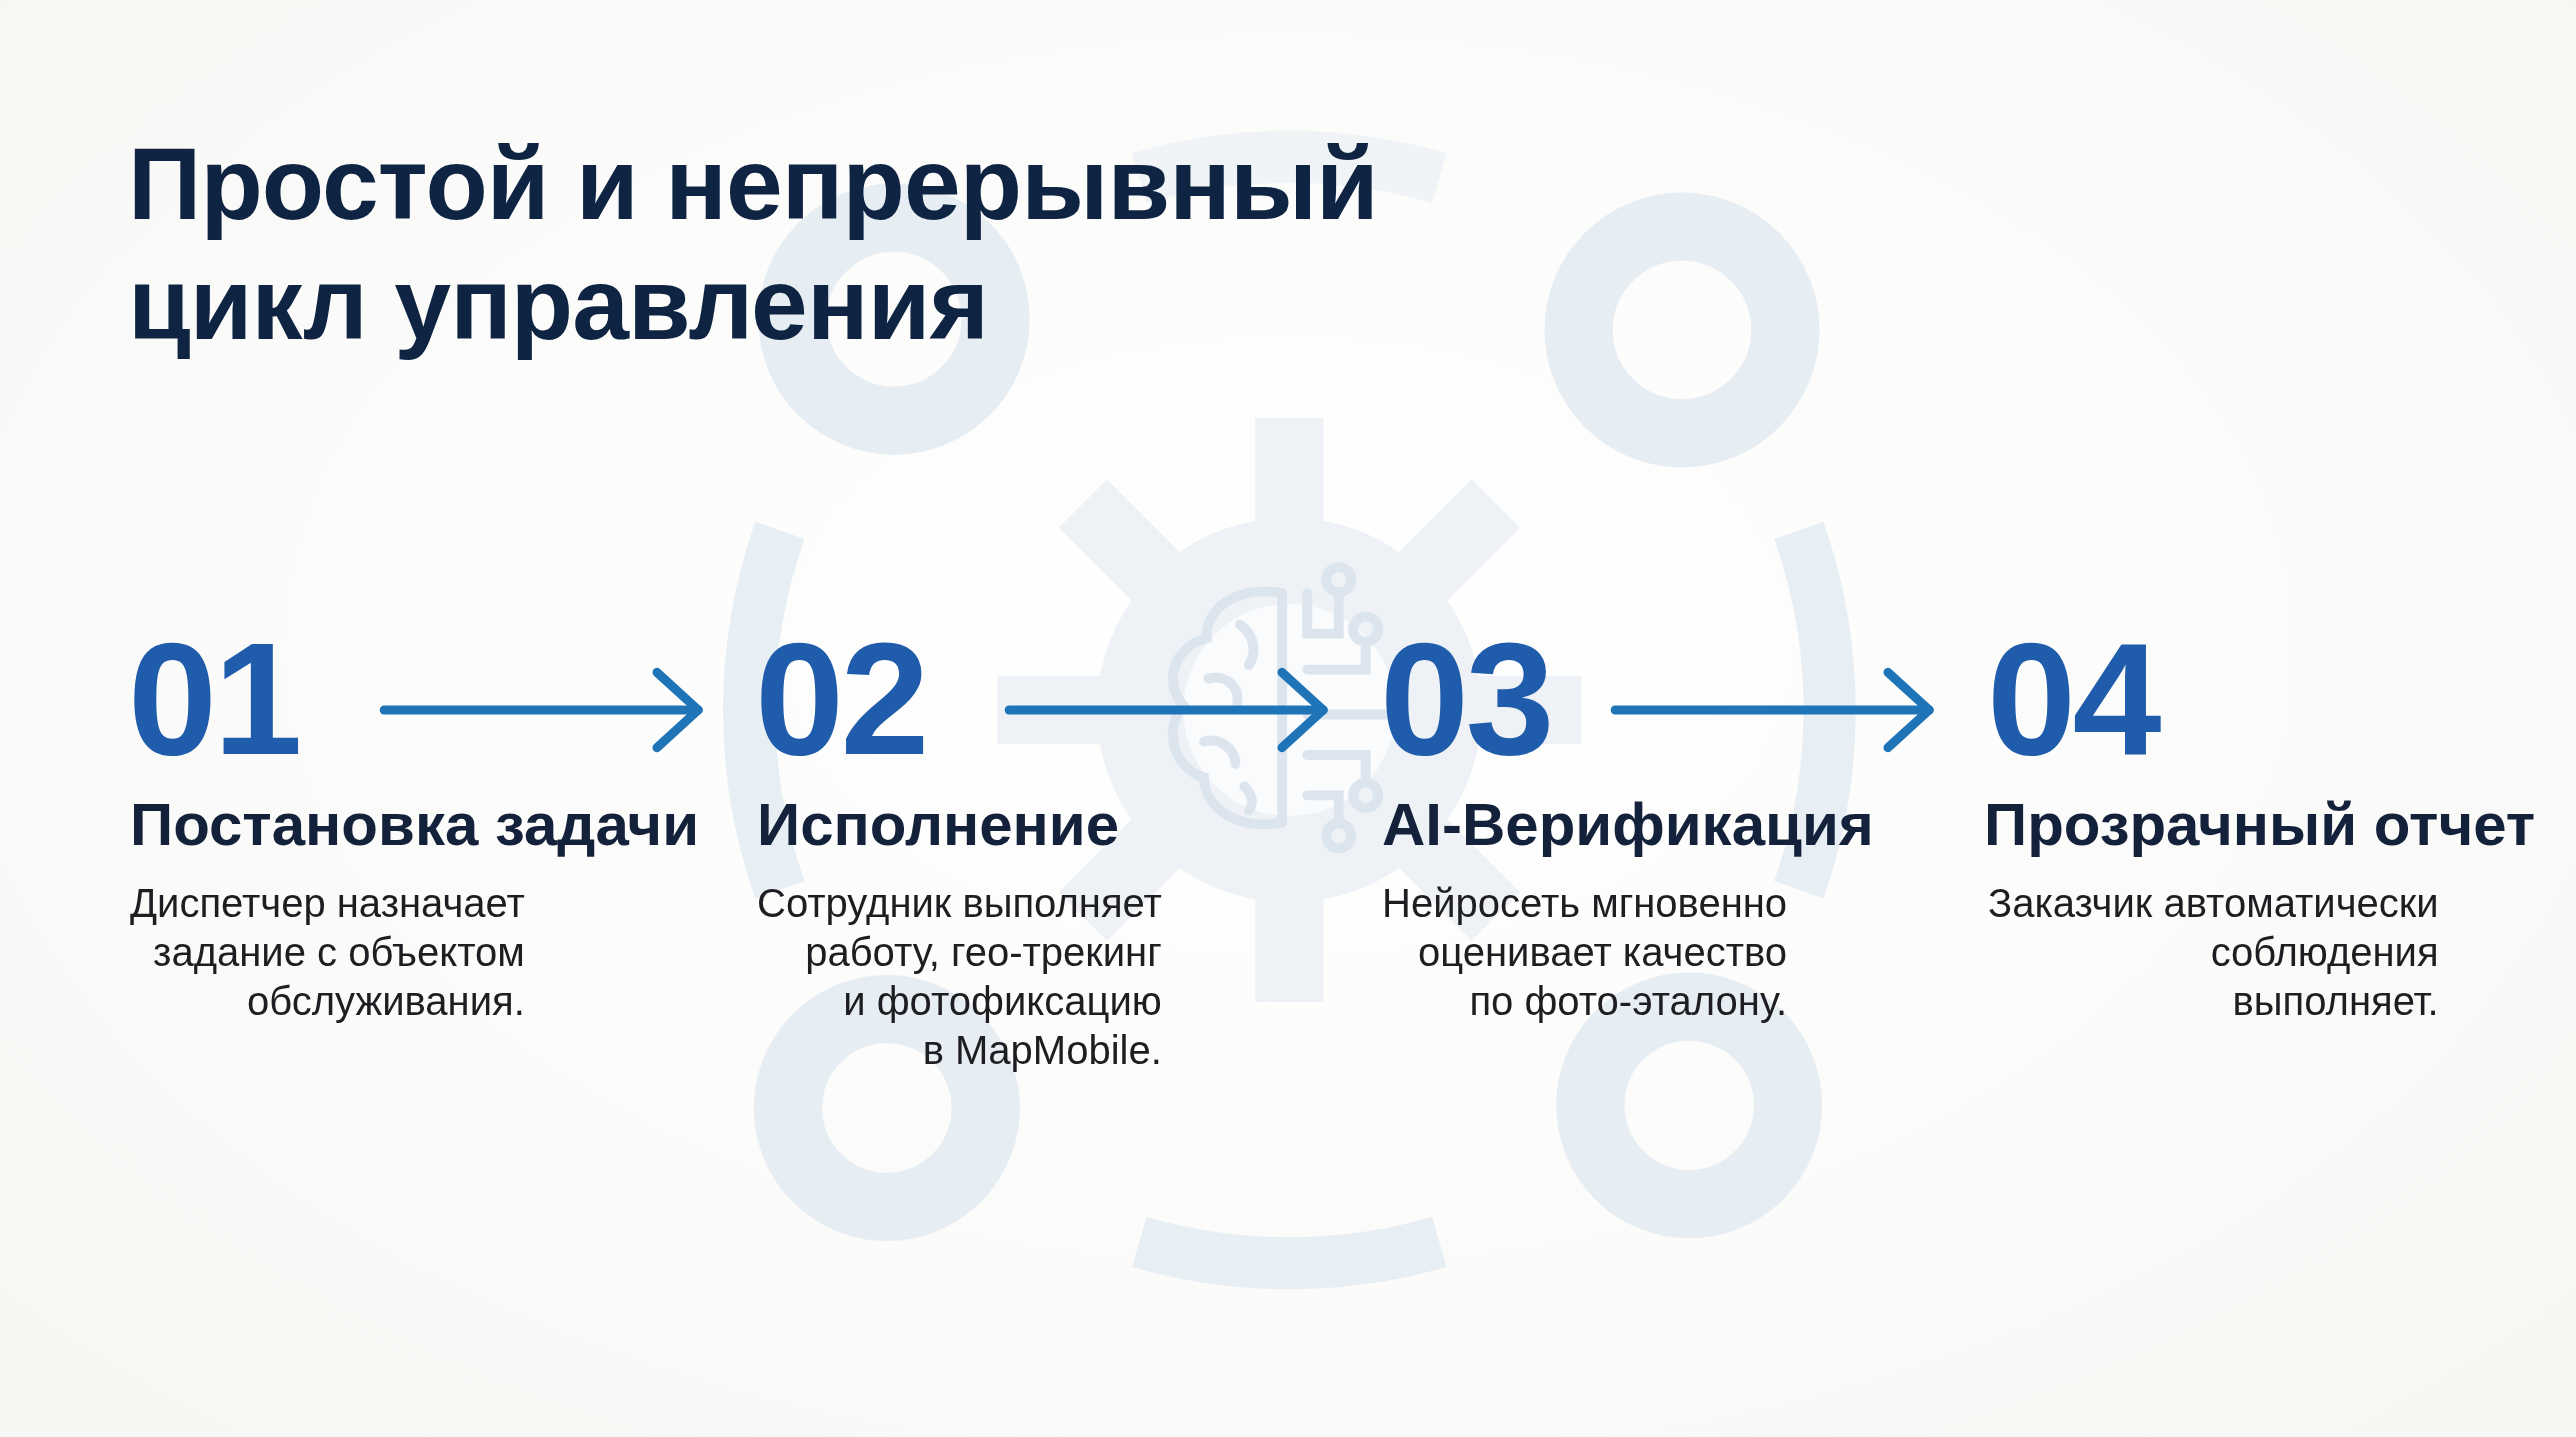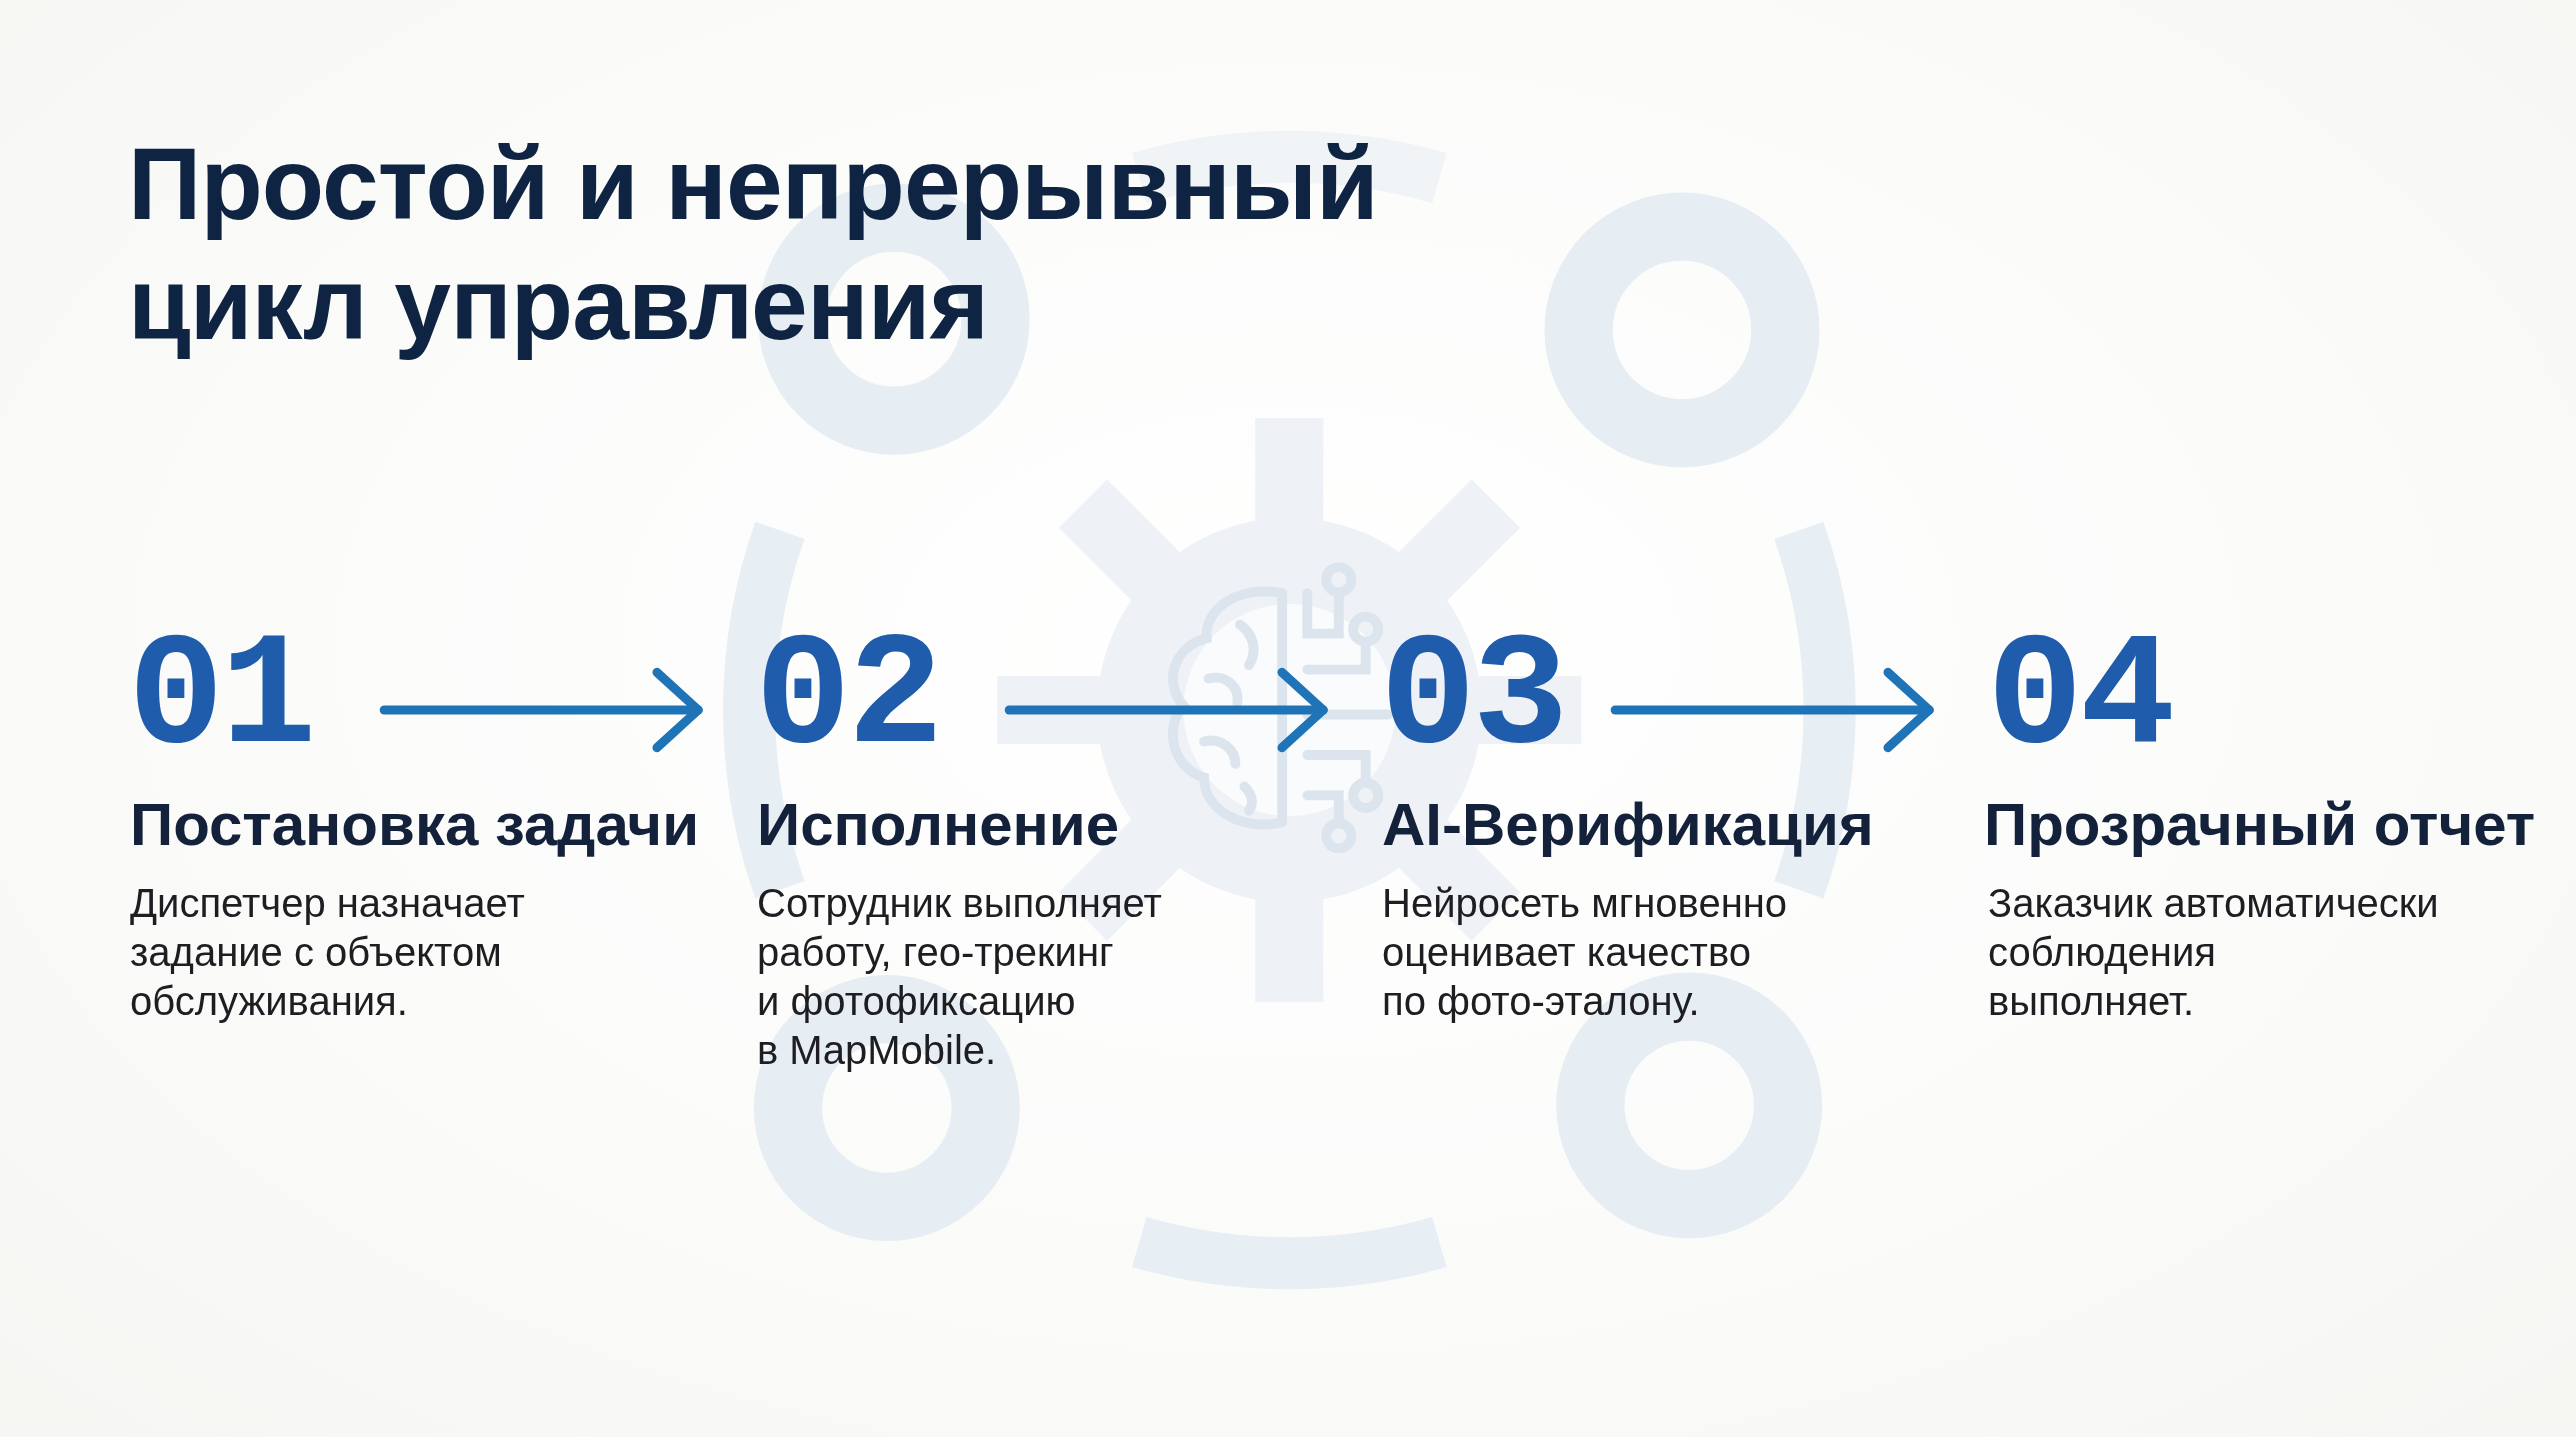--- a/index.html
+++ b/index.html
@@ -41,21 +41,20 @@
   .title span { display: block; white-space: nowrap; }
 
   .step-number {
     position: absolute;
     top: 618px;
     font-size: 160px;
     line-height: 162px;
     font-weight: 700;
     color: #1F5CAB;
     letter-spacing: -3.6px;
-    font-family: Liberation Mono, monospace;
   }
   .arrow {
     position: absolute;
     top: 665px;
     height: 90px;
   }
   .step-title {
     position: absolute;
     top: 798px;
     font-size: 60px;
@@ -64,20 +63,21 @@
     color: #14213A;
     white-space: nowrap;
   }
   .step-desc {
     position: absolute;
     top: 879px;
     font-size: 40px;
     line-height: 49px;
     font-weight: 400;
     color: #1E1E22;
+    text-align: right;
   }
   .step-desc span { display: block; white-space: nowrap; }
 </style>
 </head>
 <body>
 
 <div class="slide">
 
   <svg class="bg-art" viewBox="0 0 2867 1600" xmlns="http://www.w3.org/2000/svg">
     <g fill="none" stroke="#E7EEF4">

